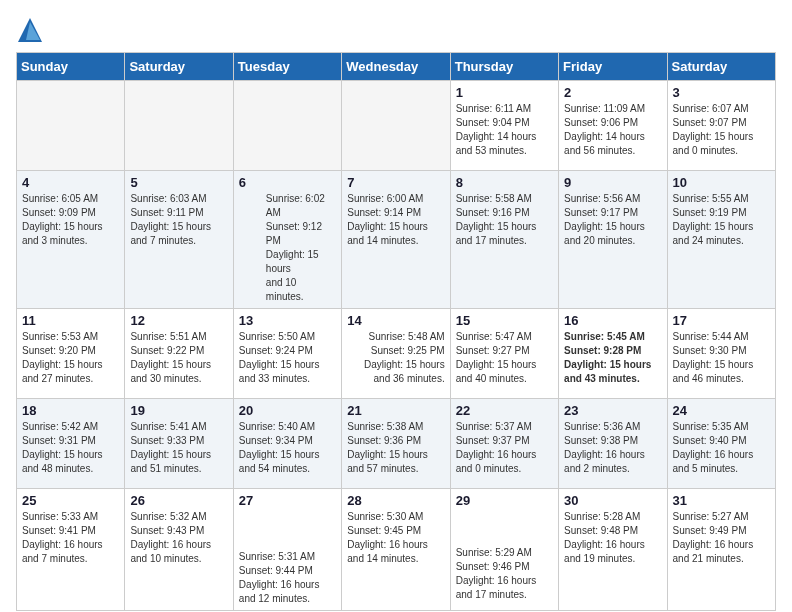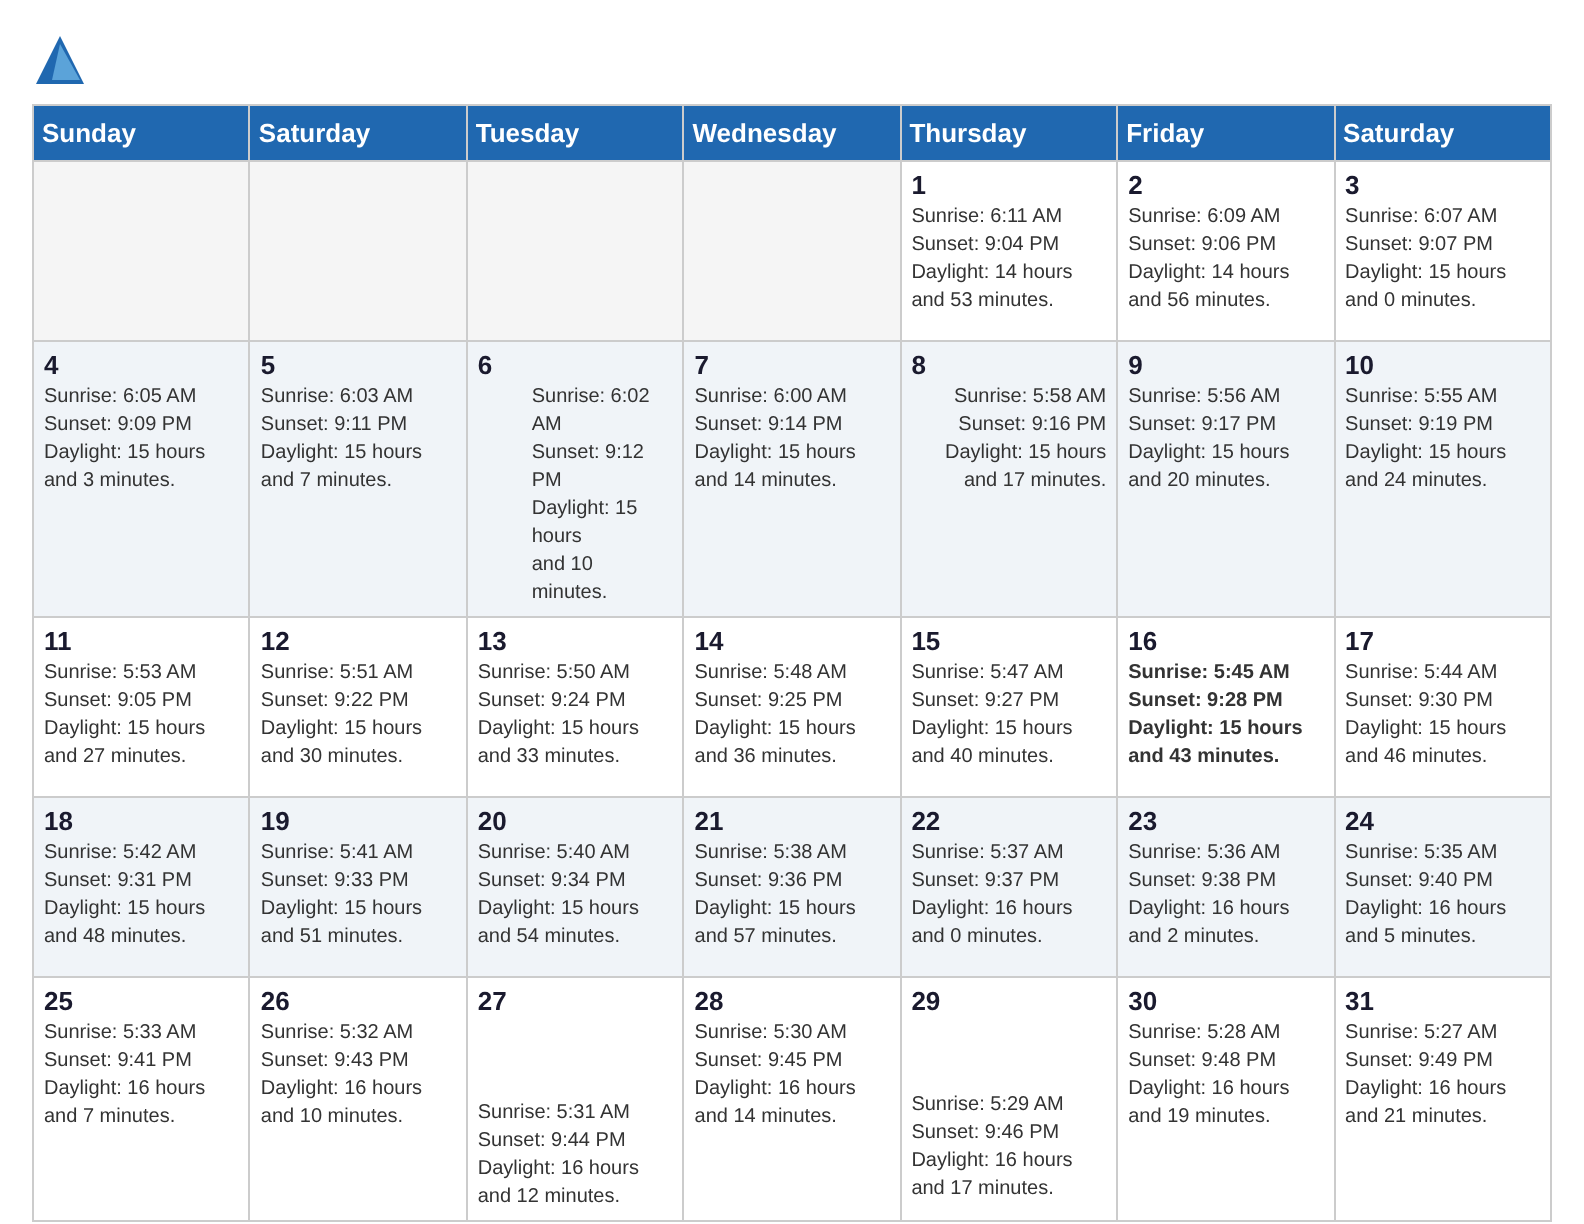--- a/index.html
+++ b/index.html
@@ -137,21 +137,21 @@
         <td class="empty"></td>
         <td>
           <span class="day-num">1</span>
           <div class="day-info" style="white-space: pre-line;">Sunrise: 6:11 AM
 Sunset: 9:04 PM
 Daylight: 14 hours
 and 53 minutes.</div>
         </td>
         <td>
           <span class="day-num">2</span>
-          <div class="day-info" style="white-space: pre-line;">Sunrise: 6:09 AM
+          <div class="day-info" style="white-space: pre-line;">Sunrise: 11:09 AM
 Sunset: 9:06 PM
 Daylight: 14 hours
 and 56 minutes.</div>
         </td>
         <td>
           <span class="day-num">3</span>
           <div class="day-info" style="white-space: pre-line;">Sunrise: 6:07 AM
 Sunset: 9:07 PM
 Daylight: 15 hours
 and 0 minutes.</div>
@@ -181,21 +181,21 @@
         </td>
         <td>
           <span class="day-num">7</span>
           <div class="day-info" style="white-space: pre-line;">Sunrise: 6:00 AM
 Sunset: 9:14 PM
 Daylight: 15 hours
 and 14 minutes.</div>
         </td>
         <td>
           <span class="day-num">8</span>
-          <div class="day-info" style="white-space: pre-line; text-align: right;">Sunrise: 5:58 AM
+          <div class="day-info" style="white-space: pre-line;">Sunrise: 5:58 AM
 Sunset: 9:16 PM
 Daylight: 15 hours
 and 17 minutes.</div>
         </td>
         <td>
           <span class="day-num">9</span>
           <div class="day-info" style="white-space: pre-line;">Sunrise: 5:56 AM
 Sunset: 9:17 PM
 Daylight: 15 hours
 and 20 minutes.</div>
@@ -205,41 +205,41 @@
           <div class="day-info" style="white-space: pre-line;">Sunrise: 5:55 AM
 Sunset: 9:19 PM
 Daylight: 15 hours
 and 24 minutes.</div>
         </td>
       </tr>
       <tr>
         <td>
           <span class="day-num">11</span>
           <div class="day-info" style="white-space: pre-line;">Sunrise: 5:53 AM
-Sunset: 9:05 PM
+Sunset: 9:20 PM
 Daylight: 15 hours
 and 27 minutes.</div>
         </td>
         <td>
           <span class="day-num">12</span>
           <div class="day-info" style="white-space: pre-line;">Sunrise: 5:51 AM
 Sunset: 9:22 PM
 Daylight: 15 hours
 and 30 minutes.</div>
         </td>
         <td>
           <span class="day-num">13</span>
           <div class="day-info" style="white-space: pre-line;">Sunrise: 5:50 AM
 Sunset: 9:24 PM
 Daylight: 15 hours
 and 33 minutes.</div>
         </td>
         <td>
           <span class="day-num">14</span>
-          <div class="day-info" style="white-space: pre-line;">Sunrise: 5:48 AM
+          <div class="day-info" style="white-space: pre-line; text-align: right;">Sunrise: 5:48 AM
 Sunset: 9:25 PM
 Daylight: 15 hours
 and 36 minutes.</div>
         </td>
         <td>
           <span class="day-num">15</span>
           <div class="day-info" style="white-space: pre-line;">Sunrise: 5:47 AM
 Sunset: 9:27 PM
 Daylight: 15 hours
 and 40 minutes.</div>

